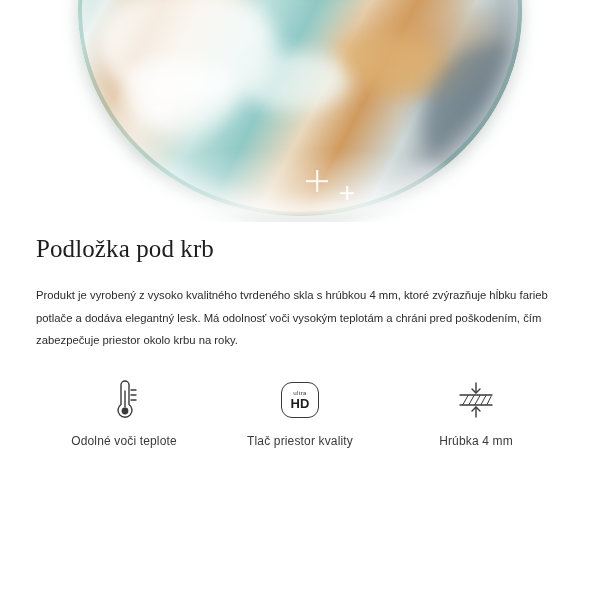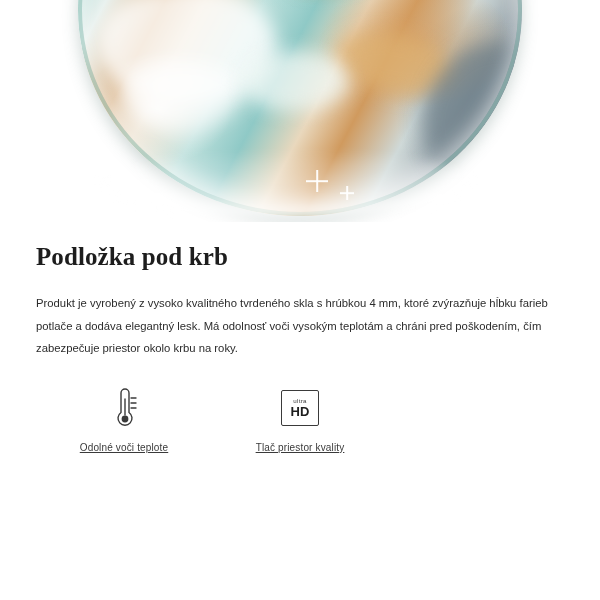--- a/index.html
+++ b/index.html
@@ -109,25 +109,25 @@
   .sp1 { left: 306px; top: 170px; }
   .sp2 { left: 340px; top: 186px; width: 14px; height: 14px; }
   .sp2::before { width: 14px; }
   .sp2::after  { height: 14px; }
 
   
   .content {
     padding: 0 36px;
   }
   .headline {
-    margin: 18px 0 0 0;
+    margin: 10px 0 0 0;
     font-family: "Liberation Serif", serif;
     font-size: 25px;
     line-height: 1.36;
-    font-weight: 700;
+    font-weight: 400;
     color: #1d1d1d;
     letter-spacing: 0.1px;
   }
   .headline .line2 { display: block; }
 
   .body-copy {
     margin: 18px 0 16px 0;
     font-size: 11.3px;
     line-height: 2.0;
     color: #2c2c2c;
@@ -149,33 +149,32 @@
     justify-content: flex-start;
   }
   .feature-icon {
     height: 44px;
     display: flex;
     align-items: center;
     justify-content: center;
   }
   .feature-label {
     margin-top: 12px;
-    font-size: 10px;
+    font-size: 12px;
     color: #3a3a3a;
     text-align: center;
     letter-spacing: 0.15px;
-    text-decoration: underline;
   }
 
   
   .hd-badge {
     width: 36px;
     height: 34px;
     border: 1.4px solid #3a3a3a;
-    border-radius: 2px;
+    border-radius: 11px;
     display: flex;
     flex-direction: column;
     align-items: center;
     justify-content: center;
     line-height: 1;
   }
   .hd-badge .ultra {
     font-size: 6.2px;
     letter-spacing: 0.3px;
     color: #3a3a3a;
@@ -242,16 +241,34 @@
             <span class="ultra">ultra</span>
             <span class="hd">HD</span>
           </div>
         </div>
         <div class="feature-label">Tlač priestor kvality</div>
       </div>
 
 
 
 
+      <div class="feature">
+        <div class="feature-icon">
+          <svg width="38" height="38" viewBox="0 0 38 38" fill="none" stroke="#3a3a3a" stroke-width="1.4" stroke-linecap="round">
+            <line x1="19" y1="2" x2="19" y2="11"></line>
+            <path d="M15 8 L19 12 L23 8" fill="none"></path>
+            <line x1="3" y1="14" x2="35" y2="14"></line>
+            <line x1="3" y1="24" x2="35" y2="24"></line>
+            <line x1="6" y1="23.5" x2="11" y2="14.5" stroke-width="1"></line>
+            <line x1="12" y1="23.5" x2="17" y2="14.5" stroke-width="1"></line>
+            <line x1="18" y1="23.5" x2="23" y2="14.5" stroke-width="1"></line>
+            <line x1="24" y1="23.5" x2="29" y2="14.5" stroke-width="1"></line>
+            <line x1="30" y1="23.5" x2="34" y2="15.5" stroke-width="1"></line>
+            <line x1="19" y1="36" x2="19" y2="27"></line>
+            <path d="M15 30 L19 26 L23 30" fill="none"></path>
+          </svg>
+        </div>
+        <div class="feature-label">Hrúbka 4 mm</div>
+      </div>
 
     </div>
   </div>
 </div>
 
 </body></html>

